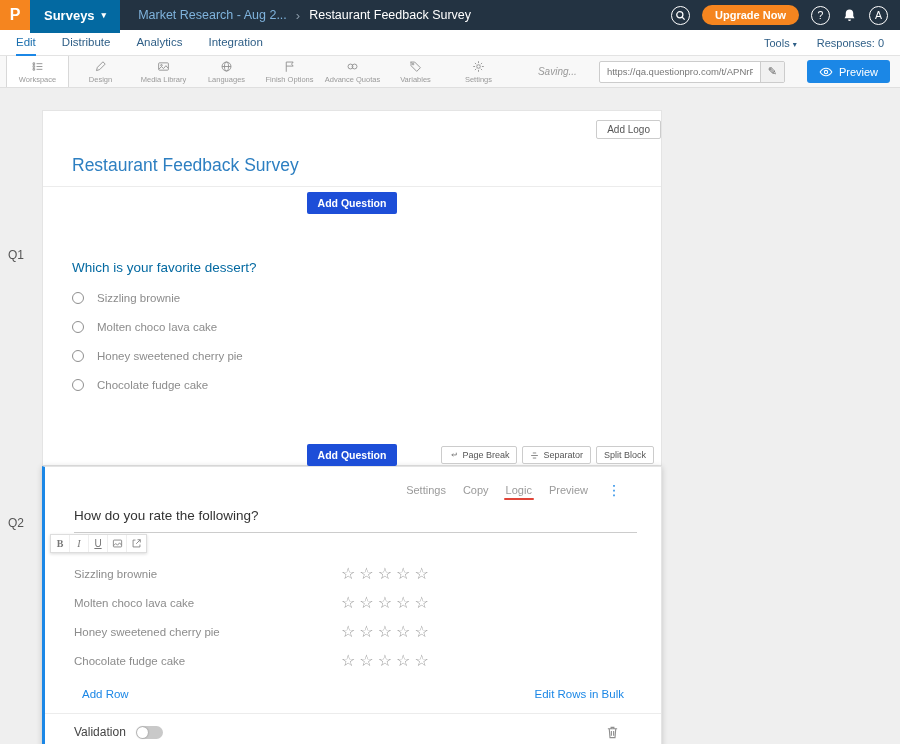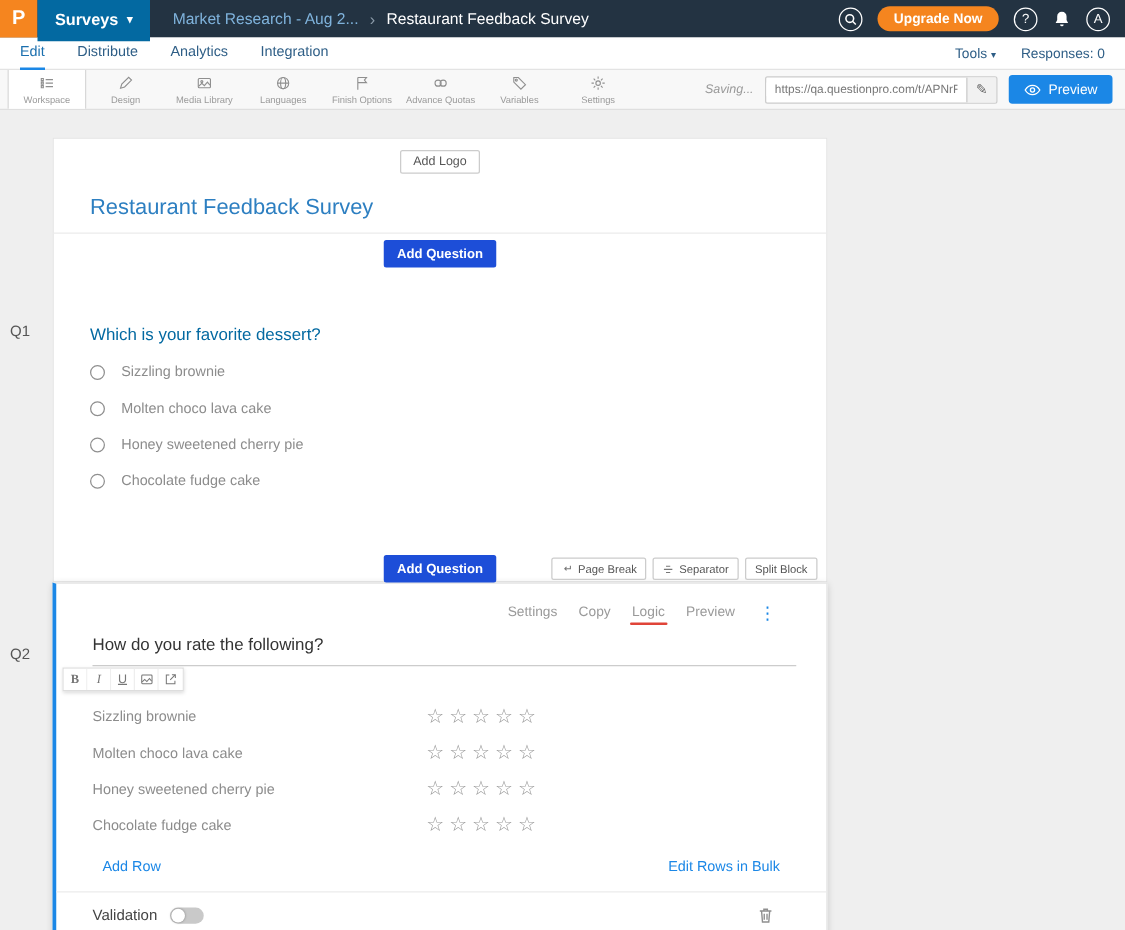--- a/index.html
+++ b/index.html
@@ -36,40 +36,40 @@
     font-size:11px; color:#2e5e86; }
   .tools-caret { font-size:8px; }
 
   
   .toolbar { height:32px; background:#f8f8f8; border-bottom:1px solid #dfdfdf;
     display:flex; align-items:stretch; padding-left:6px; }
   .tool-item { width:63px; display:flex; flex-direction:column; align-items:center;
     justify-content:center; gap:2px; color:#8f8f8f; cursor:pointer; }
   .tool-item.active { background:#fff; border-left:1px solid #d8d8d8; border-right:1px solid #d8d8d8; }
   .tool-label { font-size:7.5px; color:#9a9a9a; white-space:nowrap; }
-  .toolbar-right { margin-left:auto; display:flex; align-items:center; gap:9px; padding-right:10px; }
+  .toolbar-right { margin-left:auto; display:flex; align-items:center; gap:22px; padding-right:10px; }
   .saving { font-style:italic; color:#999; font-size:10px; }
   .url-wrap { display:flex; border:1px solid #ccc; background:#fff; height:22px;
     align-items:center; border-radius:2px; overflow:hidden; }
   .url-input { border:none; outline:none; width:160px; font-size:9.5px; color:#777;
     padding:0 7px; font-family:"Liberation Sans", sans-serif; }
   .pencil-btn { width:24px; height:22px; border-left:1px solid #ccc; background:#f1f1f1;
     display:flex; align-items:center; justify-content:center; font-size:11px; color:#666; cursor:pointer; }
   .preview-btn { background:#1b87e6; color:#fff; border:none; border-radius:3px; height:23px;
     padding:0 12px; font-size:11px; display:flex; align-items:center; gap:6px; cursor:pointer;
     font-family:"Liberation Sans", sans-serif; }
 
   
   .content { position:relative; height:656px; }
   .q-label { position:absolute; left:8px; font-size:12px; color:#555; }
-  .q1-pos { top:170px; } .q2-pos { top:428px; }
+  .q1-pos { top:160px; } .q2-pos { top:428px; }
 
   .survey-wrap { position:absolute; left:42px; top:22px; width:620px; }
   .card1 { background:#fff; border:1px solid #e4e4e4; height:356px; }
-  .logo-row { display:flex; justify-content:center; padding-top:9px; }
+  .logo-row { display:flex; justify-content:flex-end; padding-top:9px; }
   .add-logo-btn { border:1px solid #ccc; background:#fff; font-size:10px; color:#555;
     padding:3px 10px; border-radius:2px; cursor:pointer; font-family:"Liberation Sans", sans-serif; }
   .survey-title { color:#2d7fc1; font-size:17.5px; font-weight:400; padding:16px 0 10px 29px; }
   .hr { border-top:1px solid #ececec; }
   .add-q-row { display:flex; justify-content:center; align-items:center; height:32px; }
   .add-q-btn { background:#1d4ed8; color:#fff; border:none; border-radius:2px; font-size:10.5px;
     font-weight:bold; padding:5px 11px; cursor:pointer; font-family:"Liberation Sans", sans-serif; }
   .q1-block { padding:41px 0 0 29px; }
   .q1-text { font-size:13.5px; color:#0369a1; }
   .option { display:flex; align-items:center; gap:13px; margin-top:17px; cursor:pointer; }

